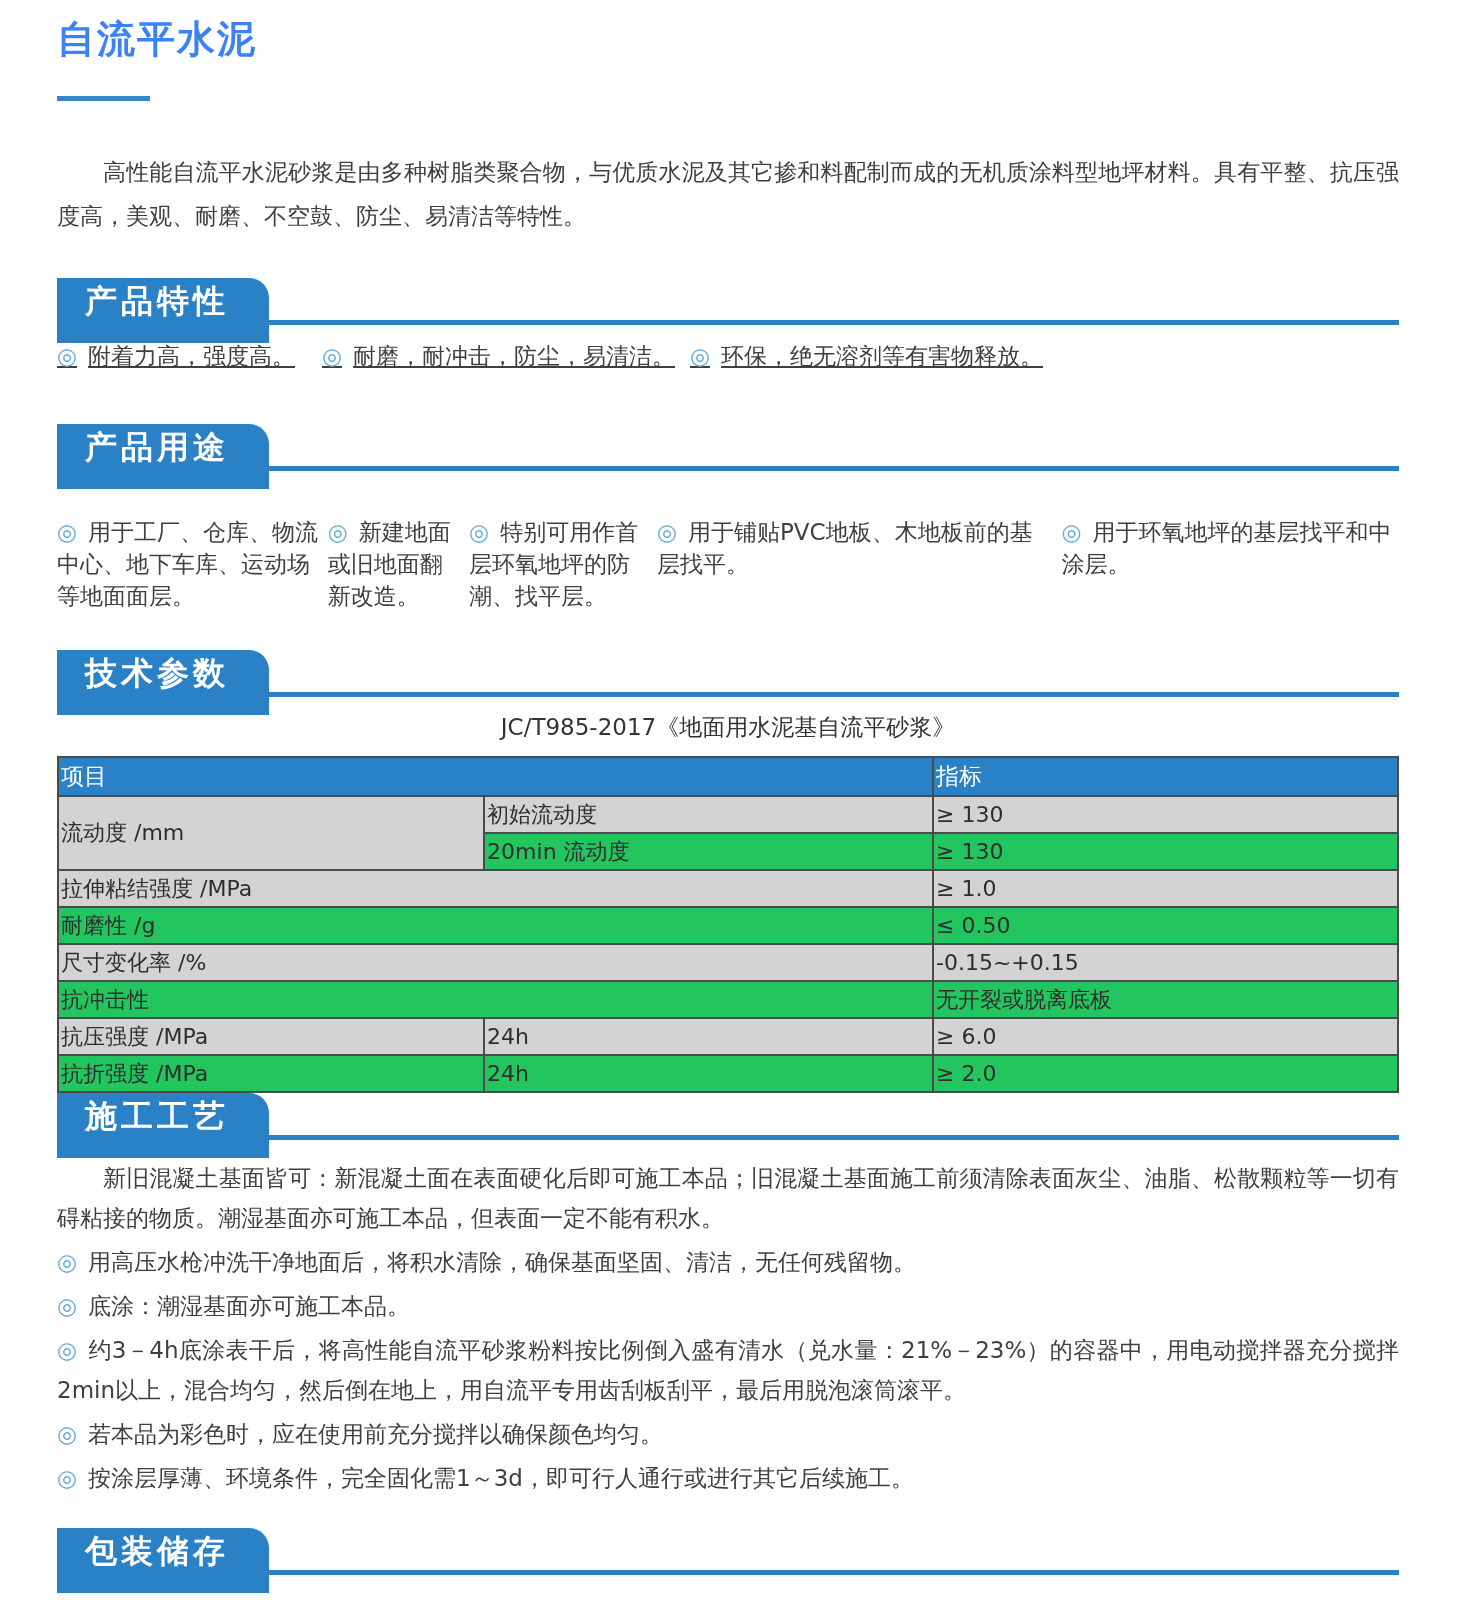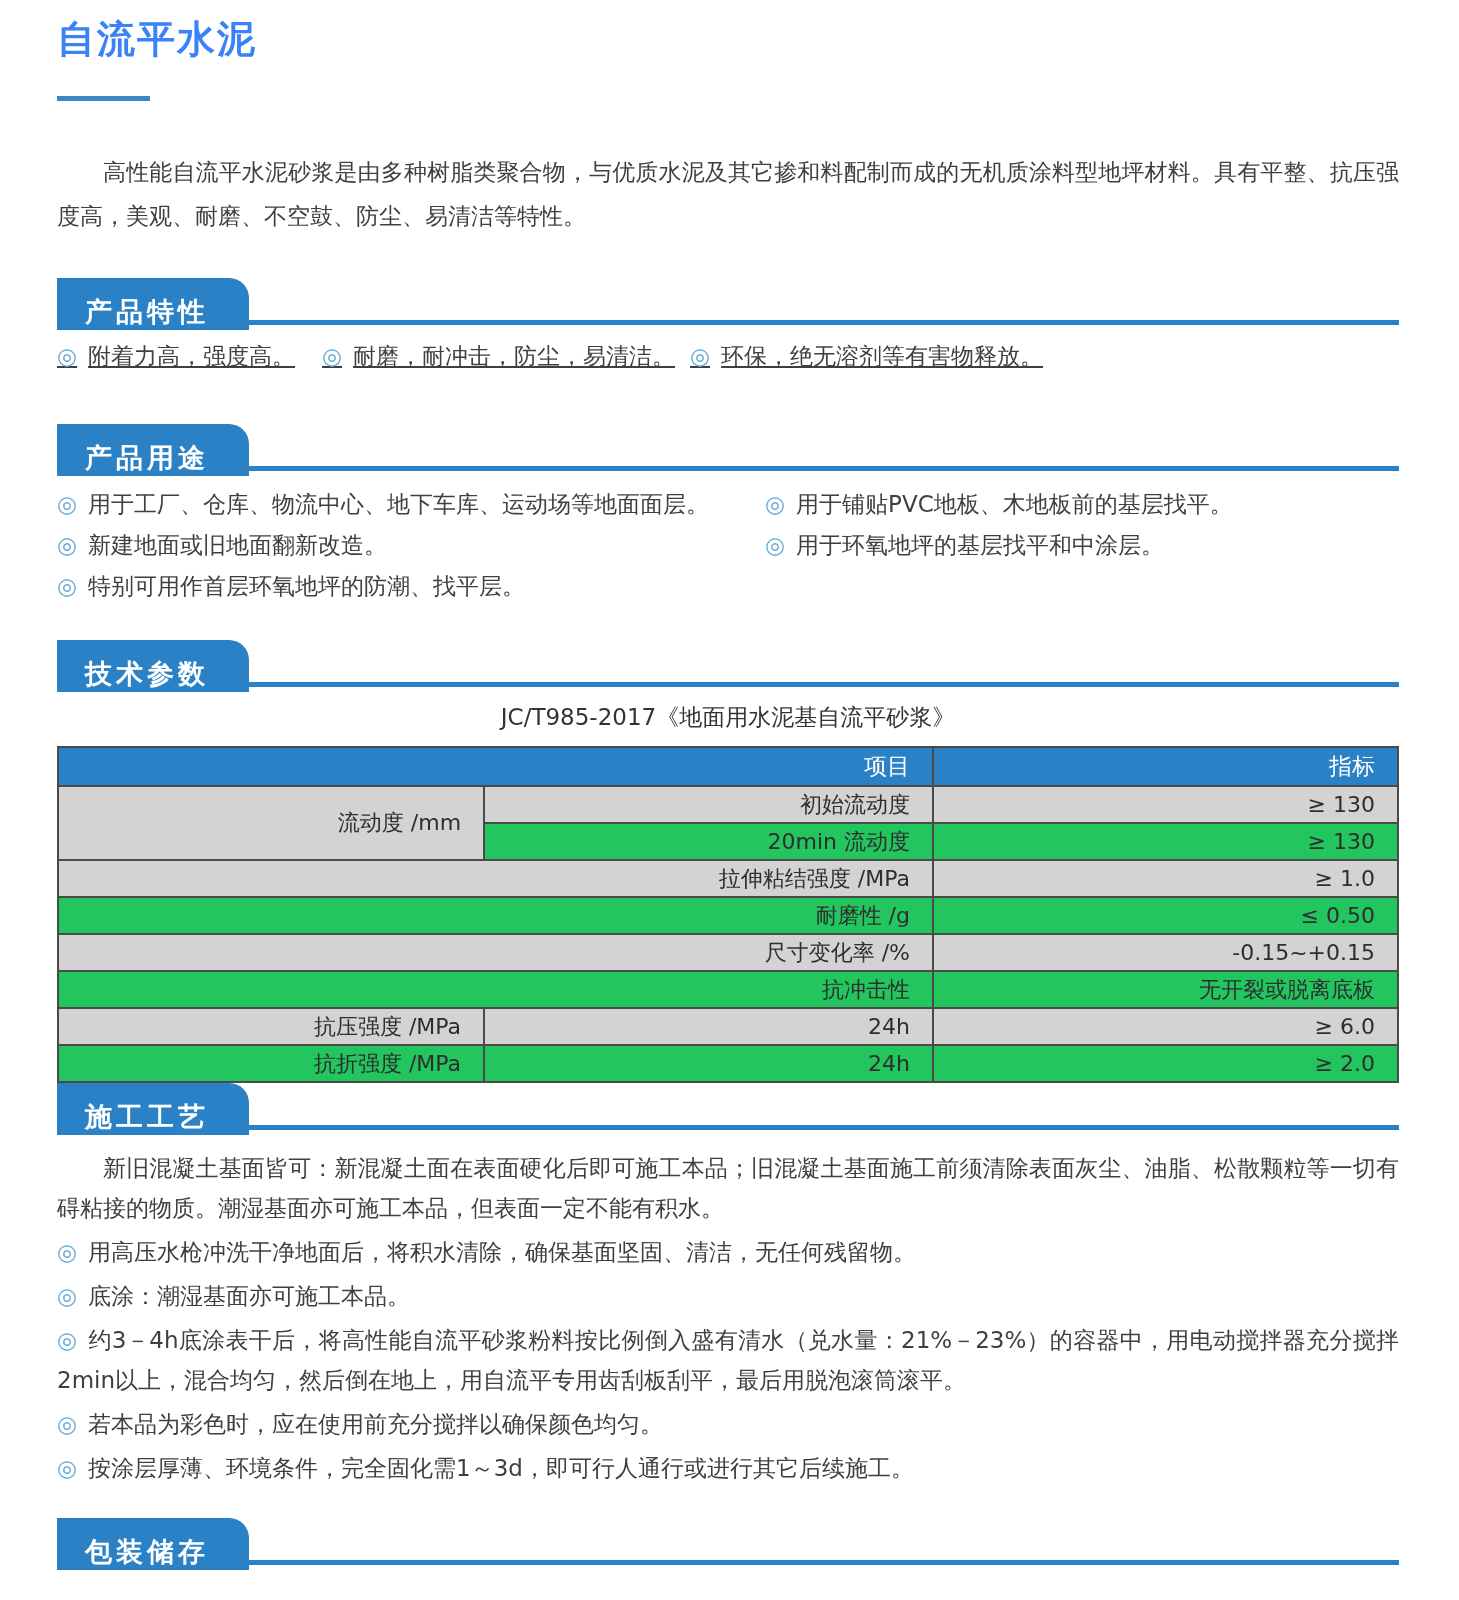--- a/index.html
+++ b/index.html
@@ -15,48 +15,48 @@
   .page-title { font-size: 38px; font-weight: bold; color: #3b82f6; letter-spacing: 2px; }
   .title-underline { width: 93px; height: 5px; background: #3787c9; margin-top: 31px; }
 
   
   .intro { margin-top: 49px; font-size: 23px; line-height: 44px; text-align: justify; text-indent: 2em; }
 
   
   .tab-row { position: relative; height: 47px; }
   .tab-row::after { content: ""; position: absolute; left: 0; right: 0; bottom: 0; height: 5px; background: #2a81c5; }
   .tab {
-    position: relative; z-index: 1; display: inline-block; height: 52px; line-height: 47px;
-    background: #2a81c5; color: #ffffff; font-size: 27px; font-weight: bold;
-    padding: 10px 40px 0 28px; border-radius: 0 20px 0 0; letter-spacing: 4px;
+    position: relative; z-index: 1; display: inline-block; height: 65px; line-height: 47px;
+    background: #2a81c5; color: #ffffff; font-size: 32px; font-weight: bold;
+    padding: 0 40px 0 28px; border-radius: 0 20px 0 0; letter-spacing: 4px;
   }
   .mt-features { margin-top: 40px; }
   .mt-uses { margin-top: 52px; }
   .mt-params { margin-top: 38px; }
   .mt-process { }
   .mt-packaging { margin-top: 30px; }
 
   
   .bullet { font-size: 23px; line-height: 32px; color: #3f3f3f; }
   .bi { color: #63aad8; margin-right: 11px; }
 
   .features-row { display: flex; margin-top: 15px; text-decoration: underline; }
   .features-row .bullet:nth-child(1) { width: 265px; }
   .features-row .bullet:nth-child(2) { width: 368px; }
 
   .uses { display: flex; margin-top: 17px; }
-  .uses .col { display: flex; flex-direction: column; gap: 9px; }
+  .uses .col { display: flex; flex-direction: row; gap: 9px; margin-top: 28px; }
   .uses .col-left { width: 708px; }
 
   
   .standard { margin-top: 15px; text-align: center; font-size: 23px; color: #333333; }
   table.params { width: 100%; border-collapse: collapse; table-layout: fixed; margin-top: 13px; }
   table.params td {
-    border: 2px solid #4a4a4a; height: 37px; text-align: right; vertical-align: middle;
-    font-size: 22px; color: #2e2e2e; padding: 2px 22px;
+    border: 2px solid #4a4a4a; height: 37px; text-align: left; vertical-align: middle;
+    font-size: 22px; color: #2e2e2e; padding: 2px 2px;
   }
   tr.head td { background: #2a81c5; color: #ffffff; font-size: 23px; height: 39px; }
   tr.gray td { background: #d3d3d3; }
   tr.white td { background: #22c55e; }
 
   
   .process-intro { margin-top: 18px; font-size: 23px; line-height: 40px; text-align: justify; text-indent: 2em; }
   .process-list { margin-top: 2px; }
   .process-list .bullet { line-height: 40px; margin-top: 4px; text-align: justify; }
 </style>

